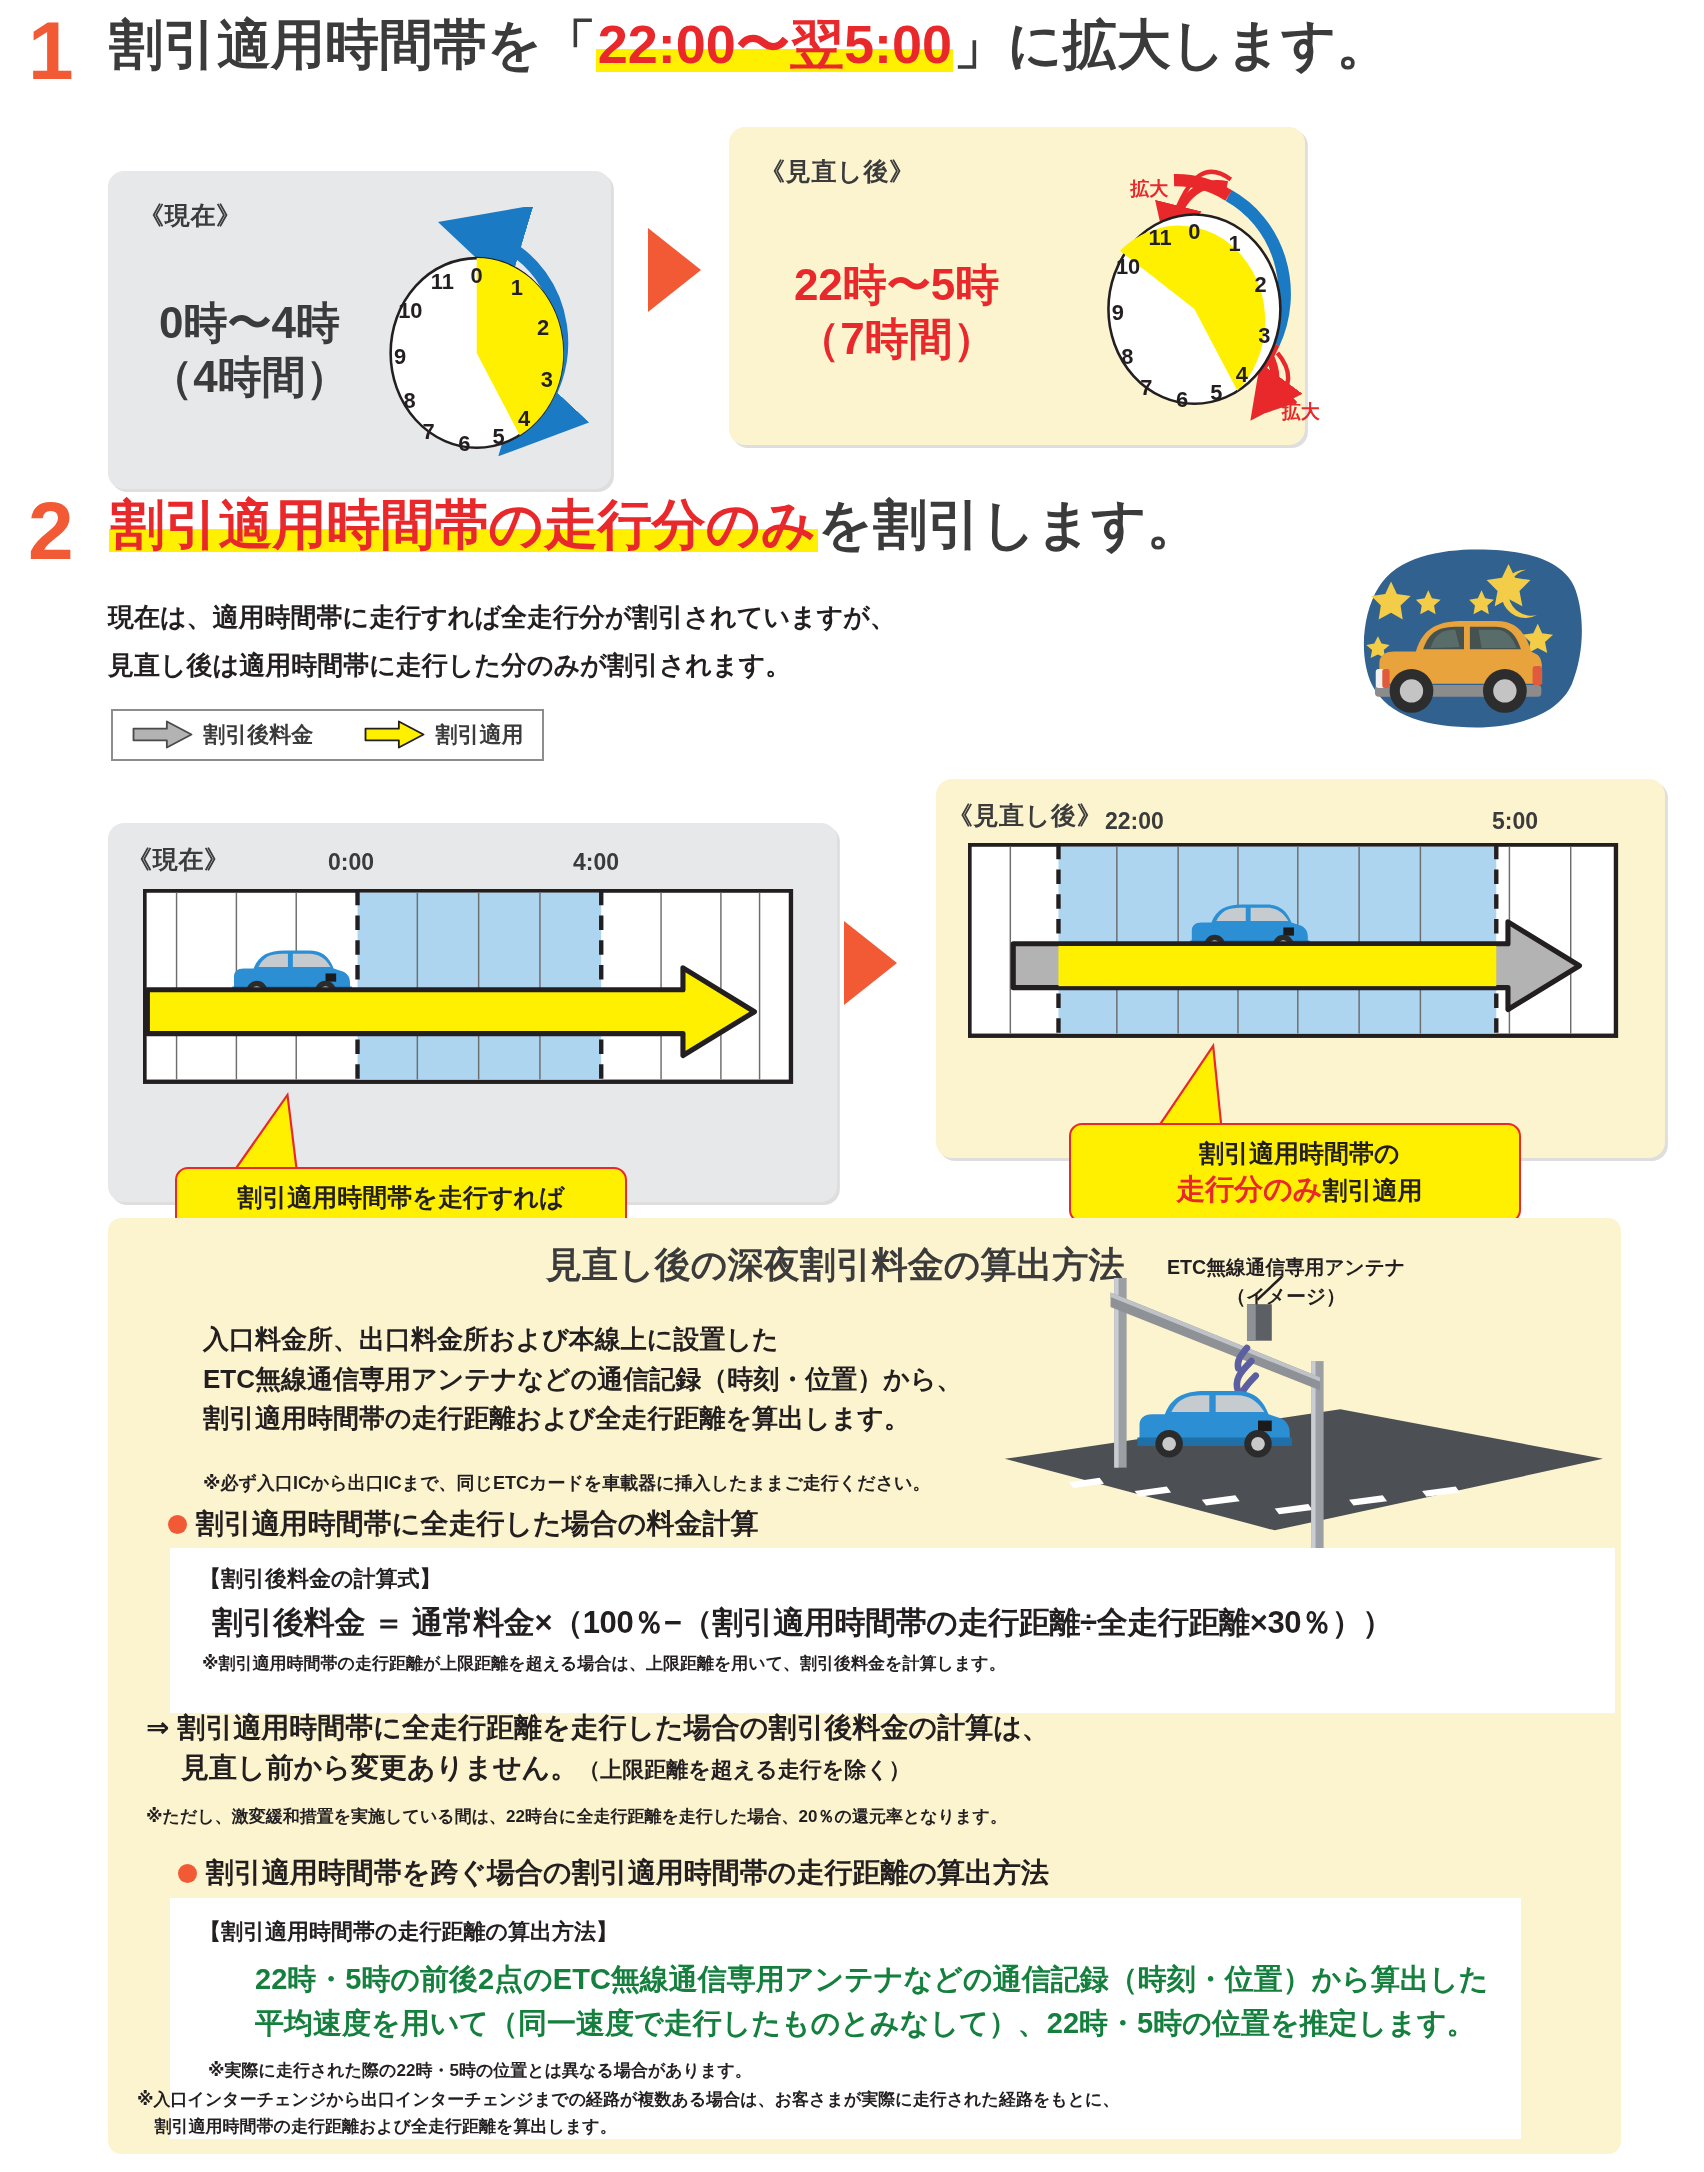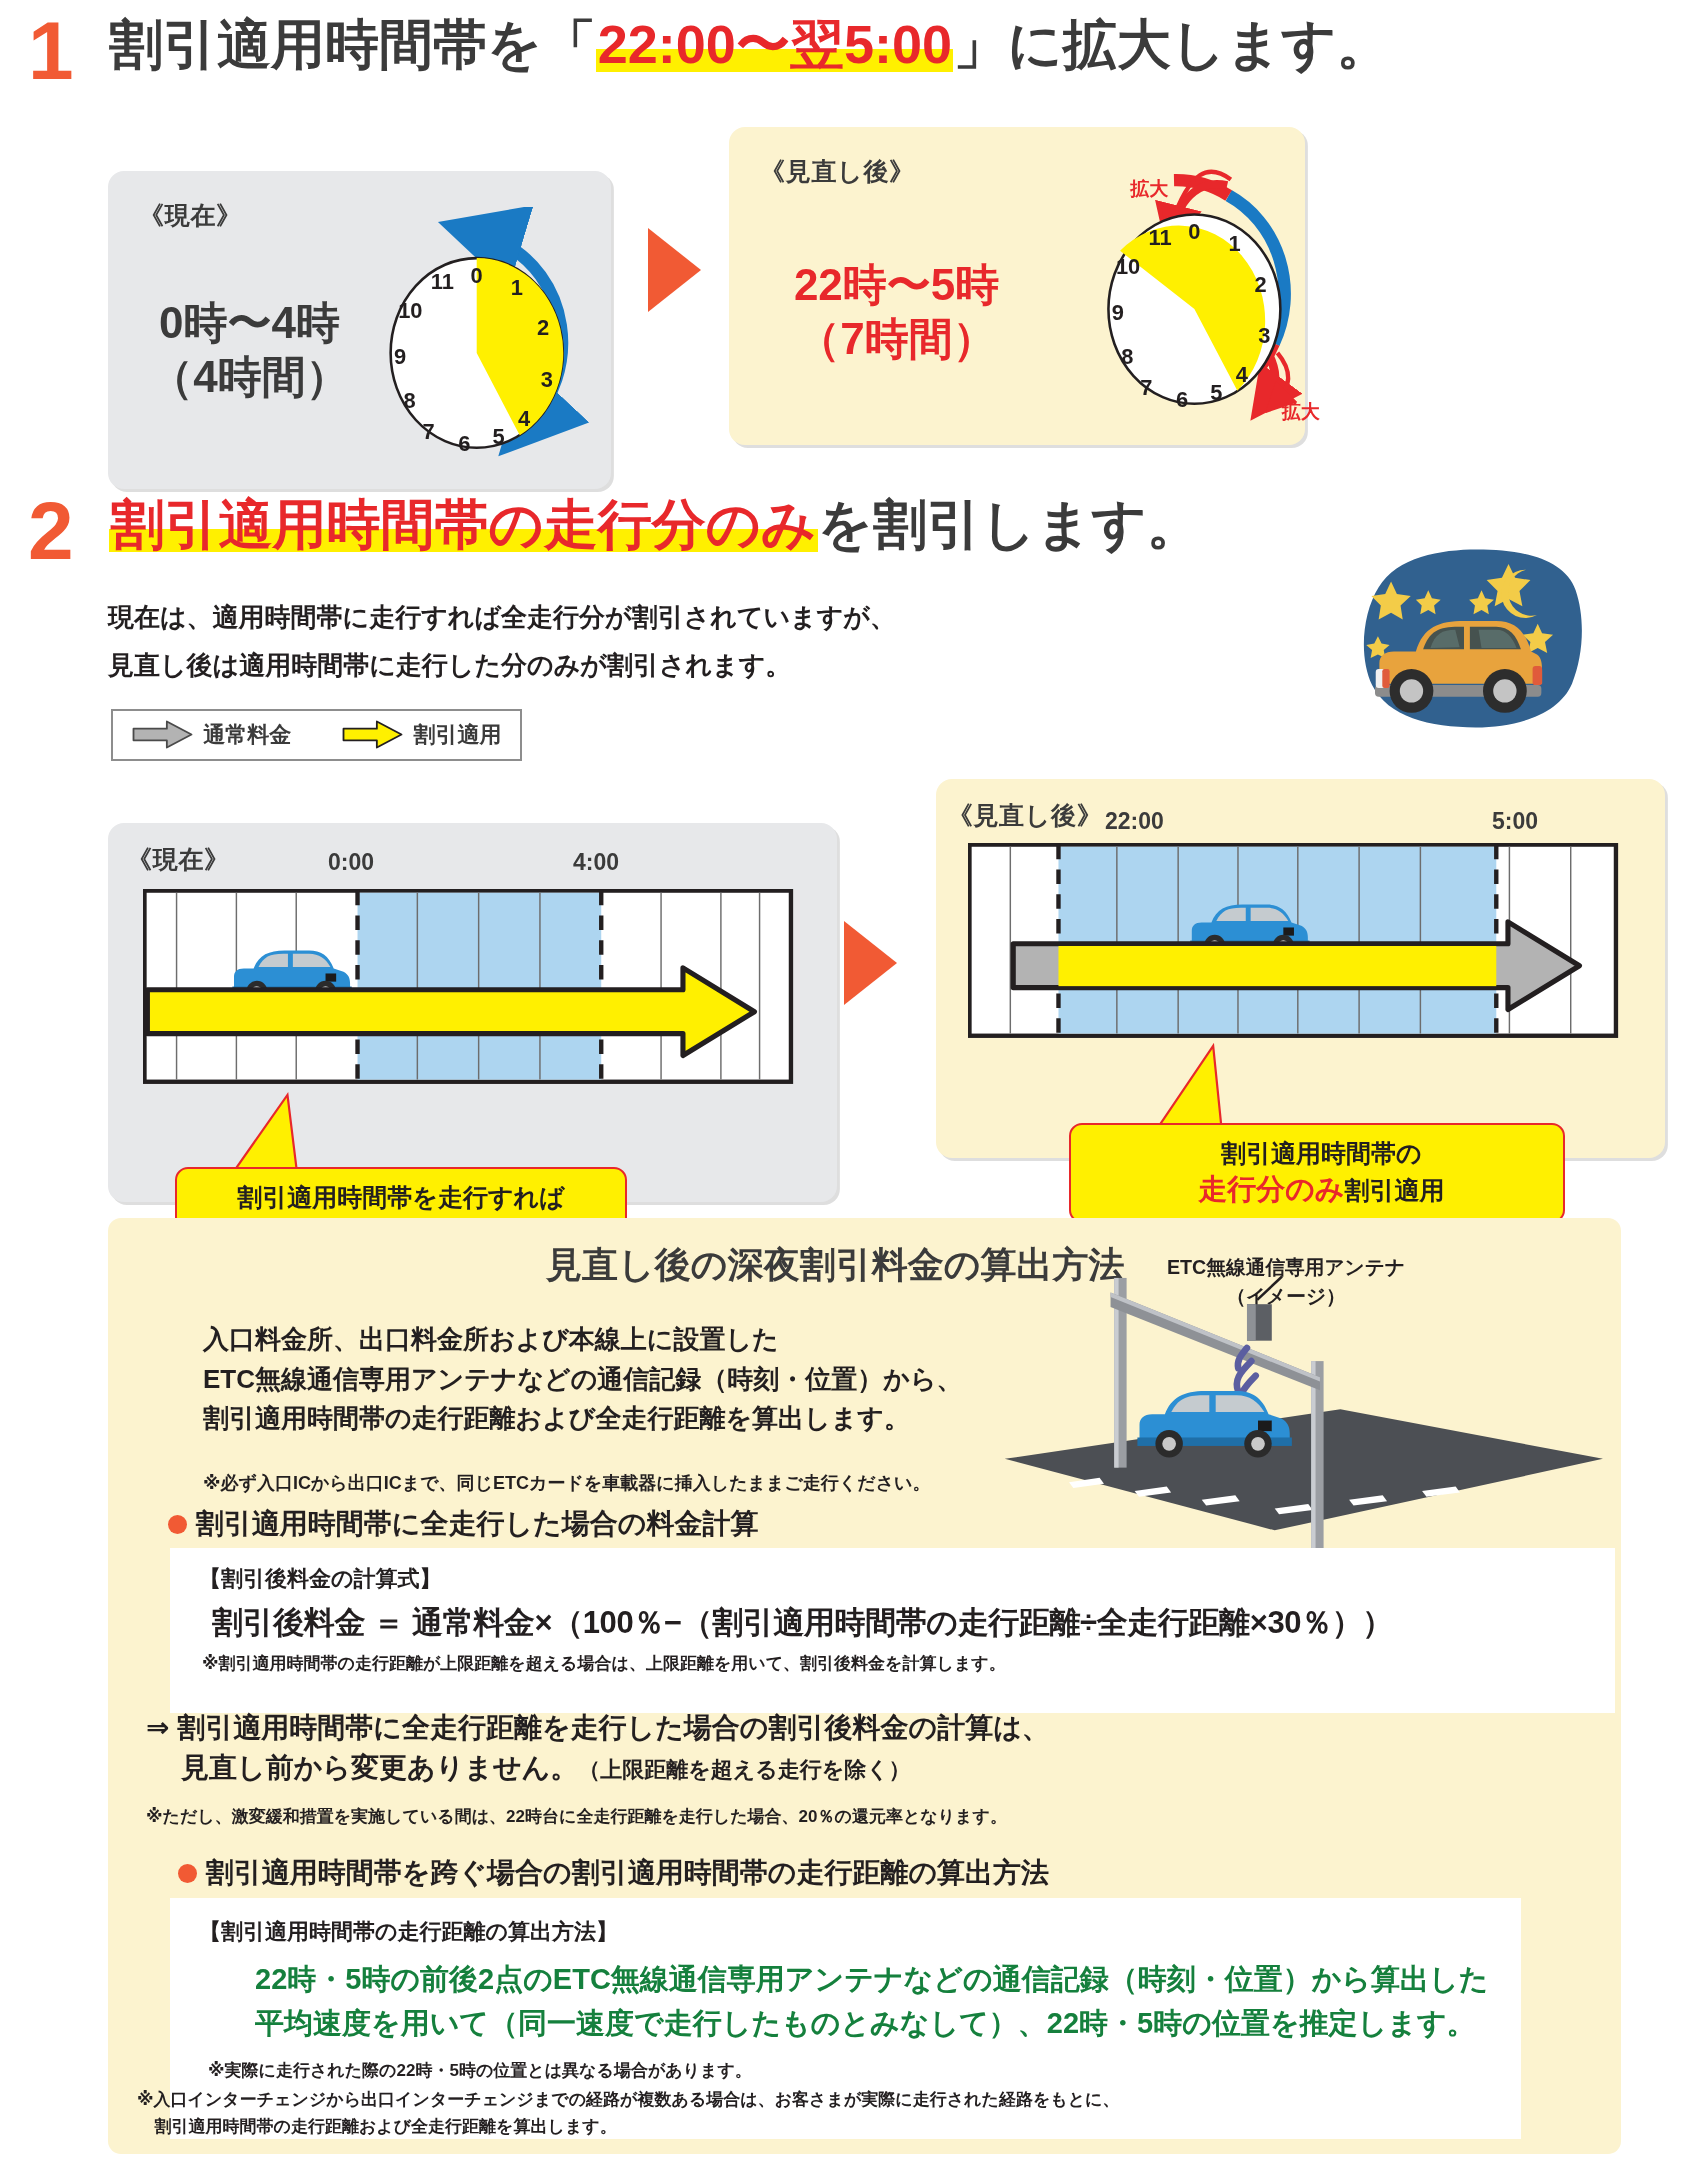--- a/index.html
+++ b/index.html
@@ -239,21 +239,21 @@
       <circle cx="208" cy="200" r="30" fill="#2d2d2d"></circle>
       <circle cx="208" cy="200" r="16" fill="#c4c4c4"></circle>
     </g>
   </svg>
 
   <div class="abs legend" style="left:111px; top:709px;">
     <div class="legend-item">
       <svg width="61" height="29" viewBox="0 0 84 40">
         <path d="M2 12 L48 12 L48 2 L82 20 L48 38 L48 28 L2 28 Z" fill="#b3b3b3" stroke="#4a4a4a" stroke-width="2.5" stroke-linejoin="round"></path>
       </svg>
-      <span class="legend-label">通常料金</span>
+      <span class="legend-label">割引後料金</span>
     </div>
     <div class="legend-item" style="margin-left:32px;">
       <svg width="61" height="29" viewBox="0 0 84 40">
         <path d="M2 12 L48 12 L48 2 L82 20 L48 38 L48 28 L2 28 Z" fill="#FFF000" stroke="#231f20" stroke-width="2.5" stroke-linejoin="round"></path>
       </svg>
       <span class="legend-label">割引適用</span>
     </div>
   </div>
 
   <div class="abs card card-gray" style="left:108px; top:779px; width:729px; height:379px;">
@@ -347,21 +347,21 @@
           <circle cx="118" cy="52" r="6.5" fill="#c9c9c9"></circle>
       </g>
 
       <path d="M62 138 L740 138 L740 108 L838 168 L740 228 L740 198 L62 198 Z" fill="#b3b3b3" stroke="#231f20" stroke-width="7" stroke-linejoin="round"></path>
 
       <rect x="124" y="141" width="600" height="55" fill="#FFF000"></rect>
 
       <path d="M336 278 L348 396 L256 396 Z" fill="#FFF000" stroke="#E8282B" stroke-width="3"></path>
     </svg>
 
-    <div class="abs bubble" style="left:133px; top:344px; width:496px;padding-left:16px;">
+    <div class="abs bubble" style="left:133px; top:344px; width:452px;padding-left:16px;">
       <div class="bub-l1">割引適用時間帯の</div>
       <div class="bub-l2">
         <span class="red">走行分のみ</span><span style="font-size:25px;">割引適用</span>
       </div>
     </div>
   </div>
 
   <div class="abs block-yellow" style="left:108px; top:1218px; width:1513px; height:936px;">
 
     <div class="abs blk-title" style="left:438px; top:23px;">見直し後の深夜割引料金の算出方法</div>

